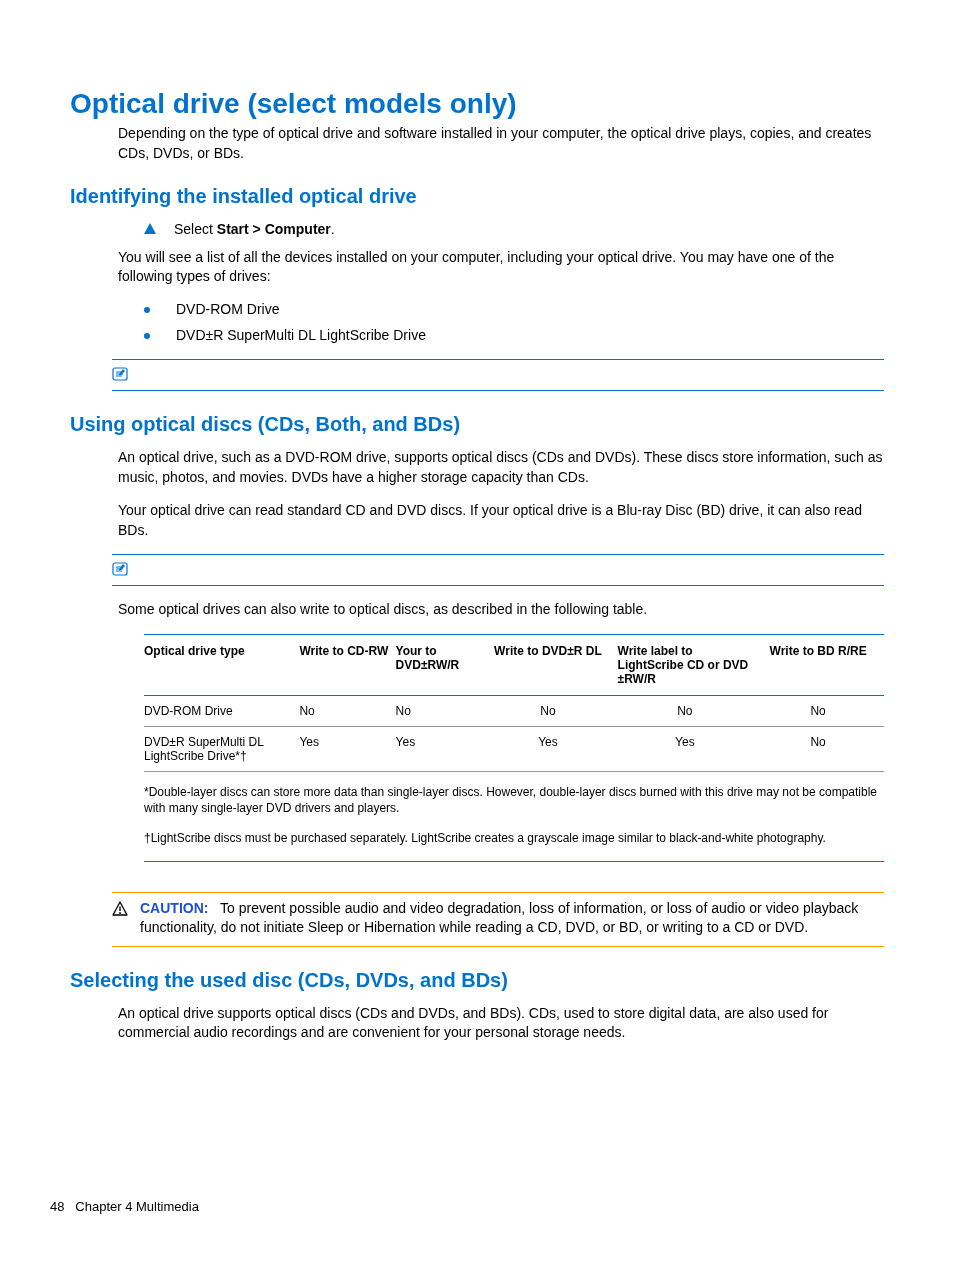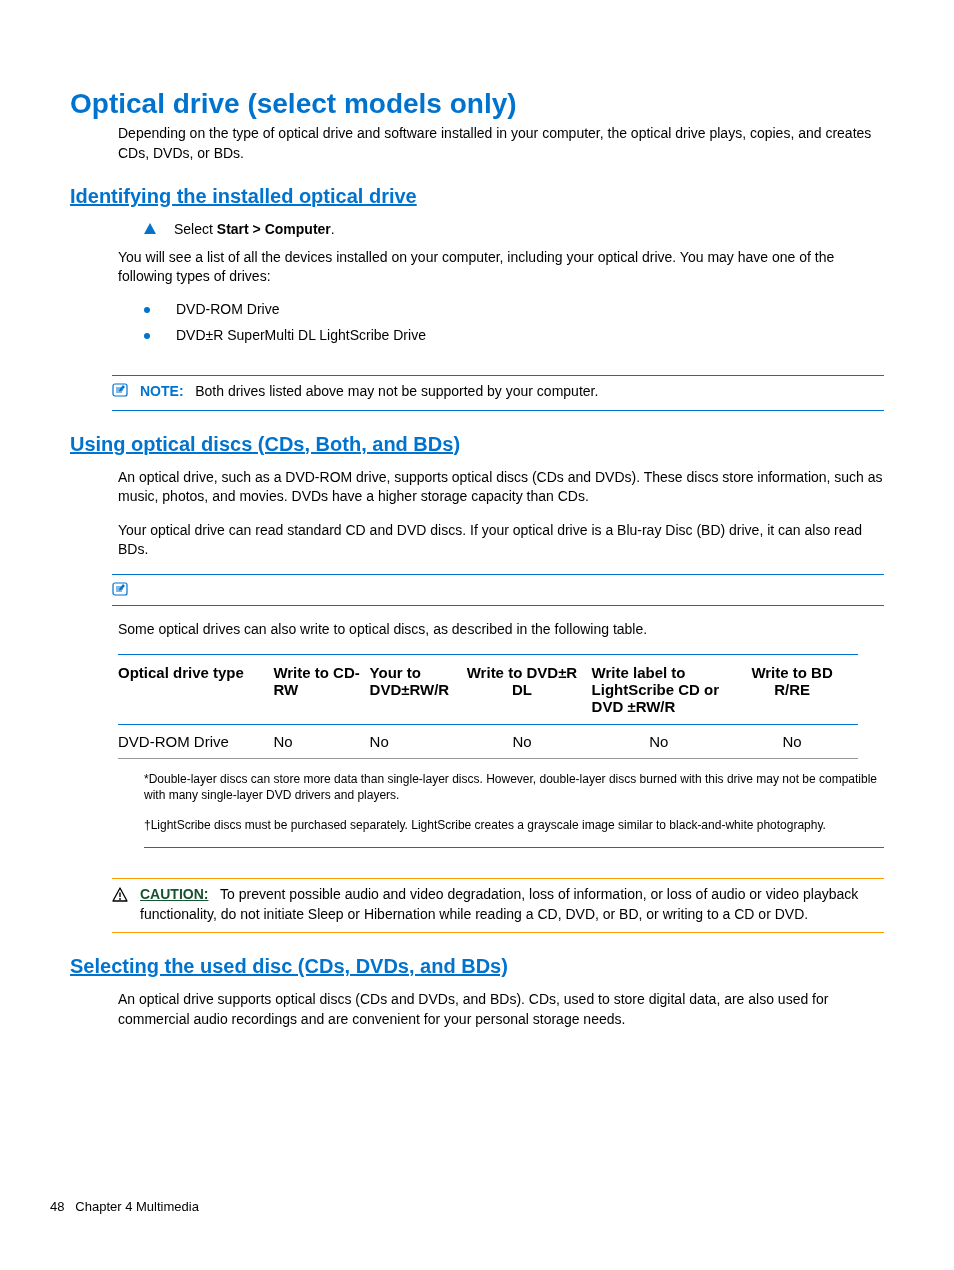--- a/index.html
+++ b/index.html
@@ -18,21 +18,20 @@
     font-size: 28px;
     font-weight: bold;
     margin-bottom: 4px;
   }
   .h2 {
     color: #0073cf;
     font-size: 20px;
     font-weight: bold;
     margin-top: 22px;
     margin-bottom: 12px;
-    text-decoration: underline;
   }
   .body-text {
     margin-left: 48px;
     margin-bottom: 14px;
     line-height: 1.4;
   }
   .step-row {
     display: flex;
     align-items: flex-start;
     margin-left: 74px;
@@ -85,25 +84,25 @@
     border-bottom: 1px solid #ff9900;
     margin-left: 42px;
     padding: 6px 0 8px 0;
     display: flex;
     align-items: flex-start;
     gap: 10px;
     margin-bottom: 6px;
     margin-top: 30px;
   }
   .caution-icon { width: 18px; flex-shrink: 0; margin-top:2px; }
-  .caution-label { color: #14532d; font-weight: bold; text-decoration: underline; }
+  .caution-label { color: #1d4ed8; font-weight: bold; }
   table.drive-table {
-    margin-left: 48px;
+    margin-left: 74px;
     border-collapse: collapse;
-    font-size: 15px;
+    font-size: 12px;
     width: calc(100% - 74px);
     margin-bottom: 12px;
   }
   table.drive-table th {
     border-top: 1px solid #0073cf;
     border-bottom: 1px solid #0073cf;
     text-align: left;
     padding: 9px 6px 9px 0;
     vertical-align: top;
     font-weight: bold;
@@ -153,36 +152,32 @@
     <span>Select </span><span class="bold">Start &gt; Computer</span><span>.</span>
   </div>
 </div>
 
 <p class="body-text">You will see a list of all the devices installed on your computer, including your optical drive. You may have one of the following types of drives:</p>
 
 <div class="bullet-row">
   <div class="bullet-dot"></div>
   <div>DVD-ROM Drive</div>
 </div>
-<div class="bullet-row" style="margin-bottom:32px;">
+<div class="bullet-row" style="margin-bottom:16px;">
   <div class="bullet-dot"></div>
   <div>DVD±R SuperMulti DL LightScribe Drive</div>
 </div>
 
 <div class="note-block">
   <div class="note-icon">
     <svg viewBox="0 0 16 16" width="16" height="16">
         <rect x="1" y="2" width="14" height="12" rx="2" fill="none" stroke="#0073cf" stroke-width="1.2"></rect>
         <path d="M4 6h5M4 8h7M4 10h6" stroke="#0073cf" stroke-width="1" fill="none"></path>
         <path d="M11 3l2 2-4 4-2 .5.5-2z" fill="#0073cf"></path>
       </svg>
-  </div>
-  <div class="note-content">
-    <span class="note-label">NOTE:</span>
-    &nbsp;&nbsp;<span>Both drives listed above may not be supported by your computer.</span>
   </div>
 </div>
 
 <h2 class="h2">Using optical discs (CDs, Both, and BDs)</h2>
 
 <p class="body-text">An optical drive, such as a DVD-ROM drive, supports optical discs (CDs and DVDs). These discs store information, such as music, photos, and movies. DVDs have a higher storage capacity than CDs.</p>
 <p class="body-text">Your optical drive can read standard CD and DVD discs. If your optical drive is a Blu-ray Disc (BD) drive, it can also read BDs.</p>
 
 <div class="note-block">
   <div class="note-icon">
@@ -209,20 +204,28 @@
   </thead>
   <tbody>
     <tr>
       <td>DVD-ROM Drive</td>
       <td>No</td>
       <td>No</td>
       <td>No</td>
       <td style="text-align:center">No</td>
       <td>No</td>
     </tr>
+    <tr>
+      <td>DVD±R SuperMulti DL LightScribe Drive*†</td>
+      <td>Yes</td>
+      <td>Yes</td>
+      <td>Yes</td>
+      <td style="text-align:center">Yes</td>
+      <td>No</td>
+    </tr>
   </tbody>
 </table>
 
 <p class="footnote">*Double-layer discs can store more data than single-layer discs. However, double-layer discs burned with this drive may not be compatible with many single-layer DVD drivers and players.</p>
 <p class="footnote">†LightScribe discs must be purchased separately. LightScribe creates a grayscale image similar to black-and-white photography.</p>
 <div class="table-bottom-rule"></div>
 
 <div class="caution-block">
   <div class="caution-icon">
     <svg viewBox="0 0 16 16" width="16" height="16">

